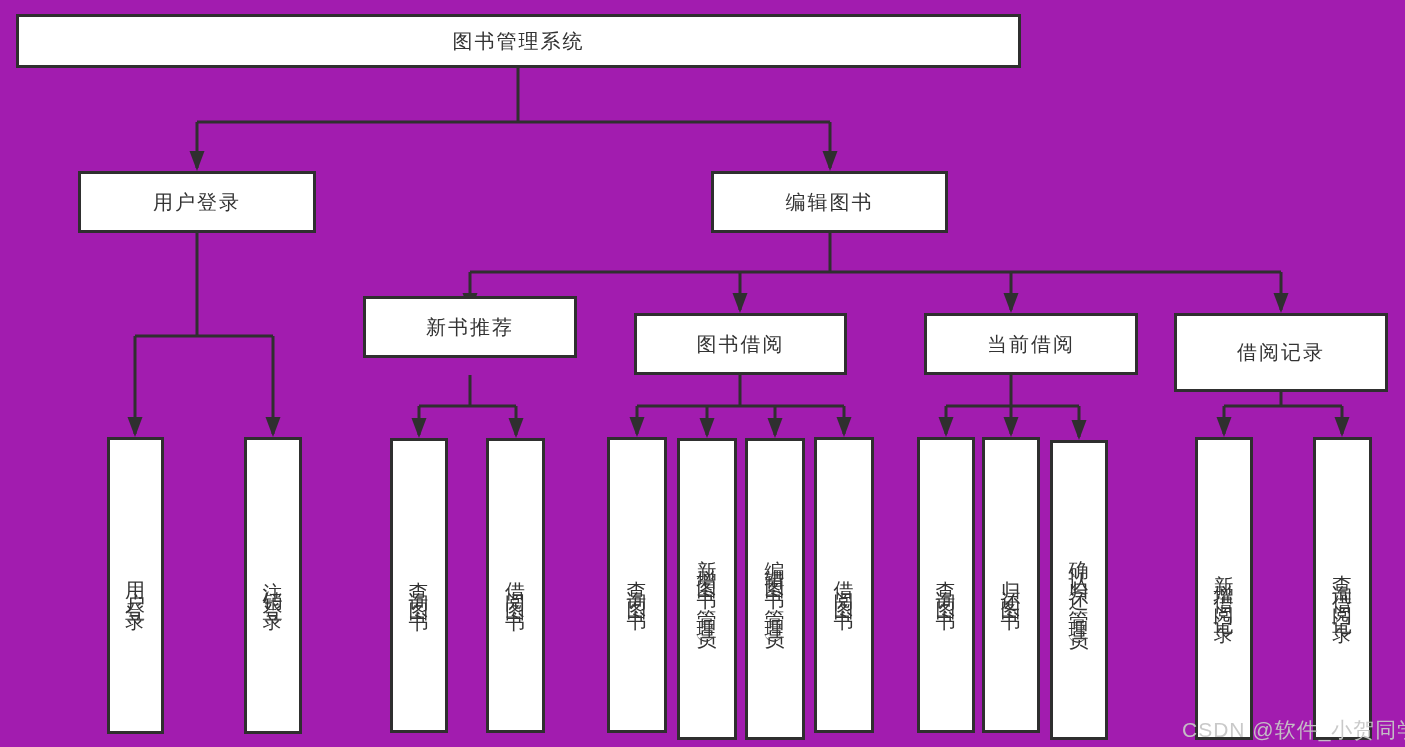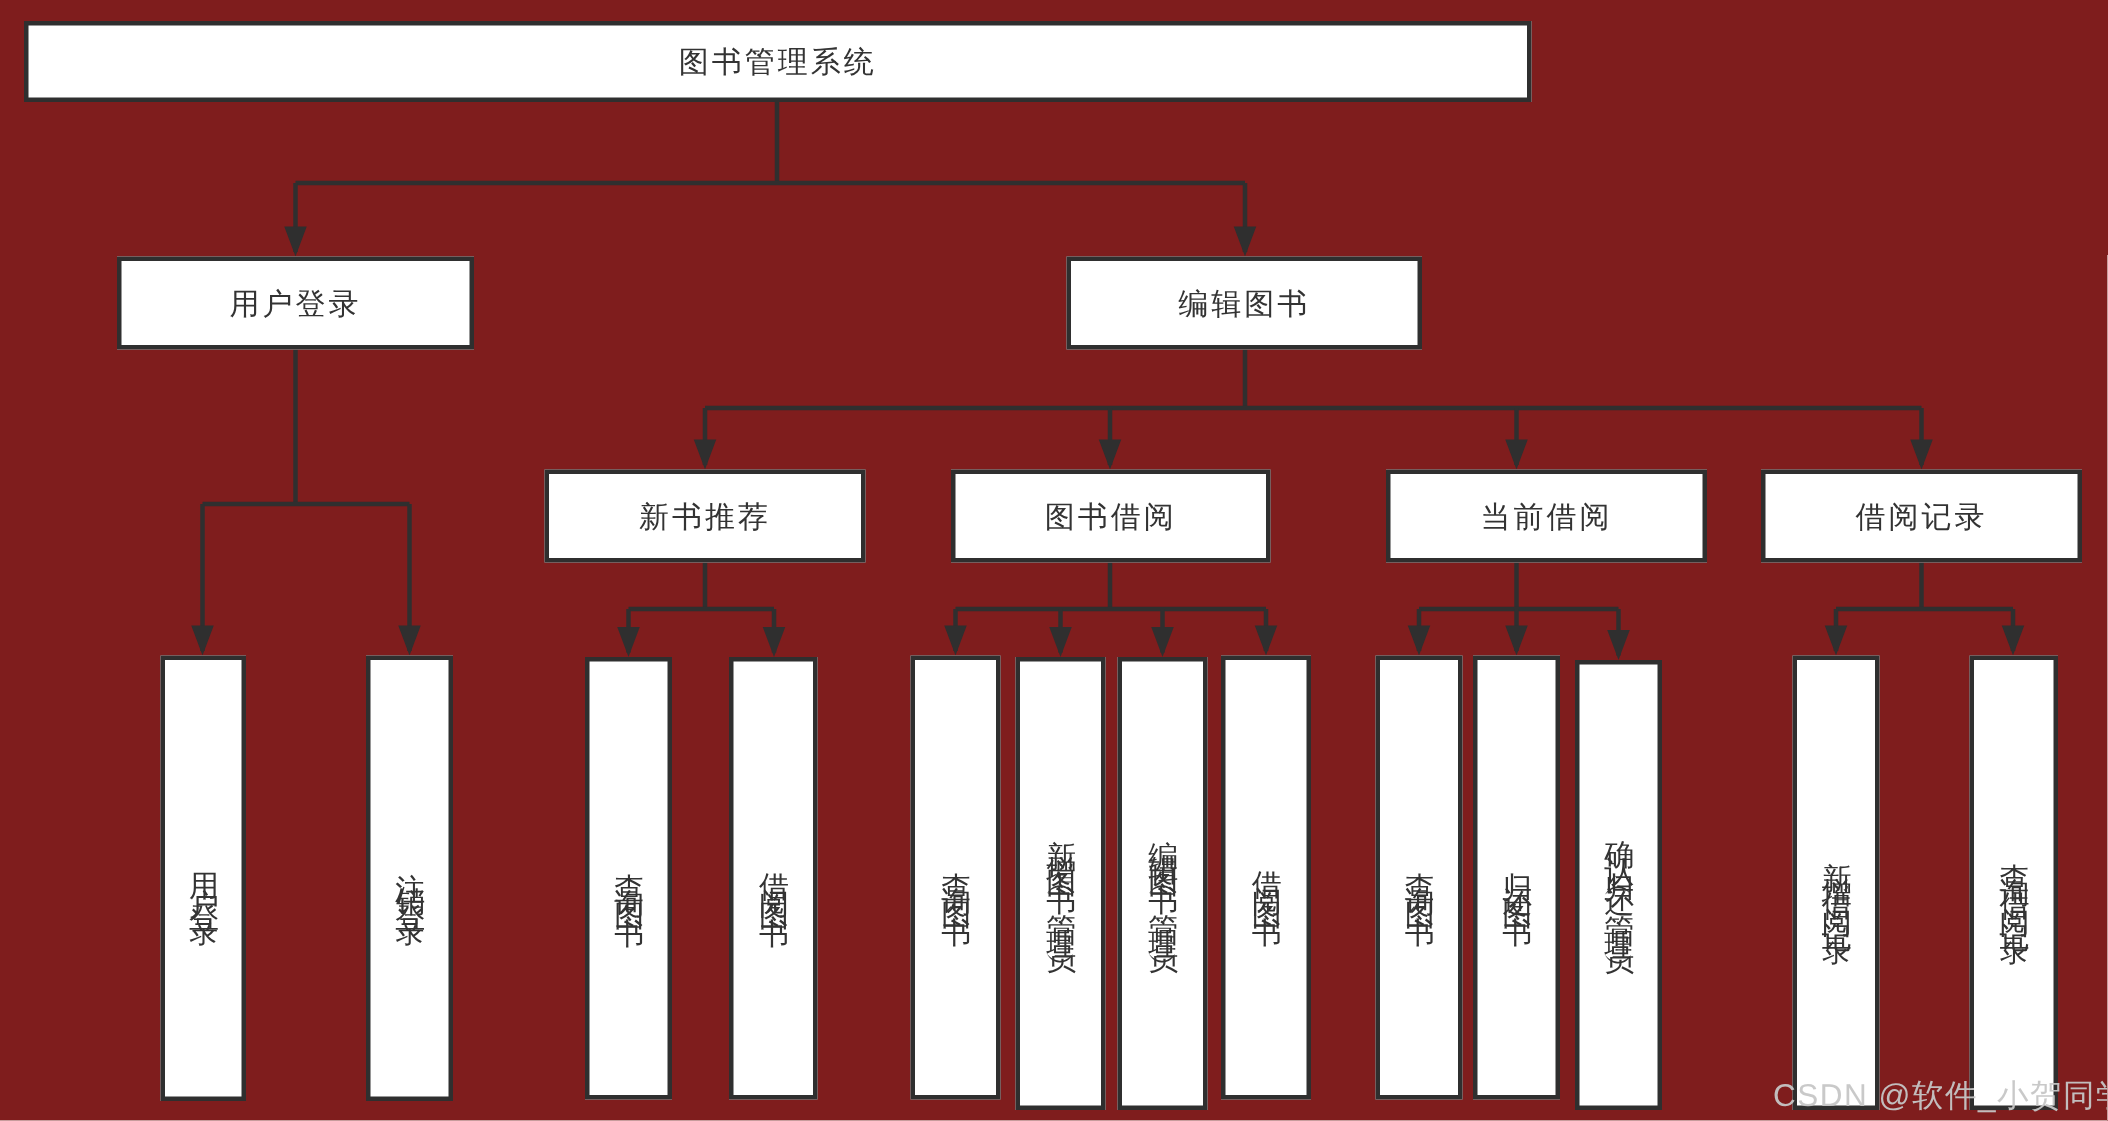--- a/index.html
+++ b/index.html
@@ -4,21 +4,21 @@
 <style>
   html, body {
     margin: 0;
     padding: 0;
     background: #ffffff;
   }
   #stage {
     position: relative;
     width: 1405px;
     height: 747px;
-    background: #7f1d1d;
+    background: #a21caf;
     font-family: "Liberation Sans", "DejaVu Sans", sans-serif;
     overflow: hidden;
   }
   #connectors {
     position: absolute;
     left: 0;
     top: 0;
     width: 1405px;
     height: 747px;
     z-index: 1;
@@ -135,24 +135,24 @@
   </svg>
 
   <div class="node hbox" style="left:16px; top:14px; width:1005px; height:54px;">图书管理系统</div>
 
   <div class="node hbox" style="left:78px; top:171px; width:238px; height:62px;">用户登录</div>
   <div class="node hbox" style="left:711px; top:171px; width:237px; height:62px;">编辑图书</div>
 
   <div class="node vbox" style="left:107px; top:437px; width:57px; height:297px;">用户登录</div>
   <div class="node vbox" style="left:244px; top:437px; width:58px; height:297px;">注销登录</div>
 
-  <div class="node hbox" style="left:363px; top:313px; width:214px; height:62px;">新书推荐</div>
+  <div class="node hbox" style="left:363px; top:296px; width:214px; height:62px;">新书推荐</div>
   <div class="node hbox" style="left:634px; top:313px; width:213px; height:62px;">图书借阅</div>
   <div class="node hbox" style="left:904px; top:313px; width:214px; height:62px;margin-left:20px;">当前借阅</div>
-  <div class="node hbox" style="left:1174px; top:313px; width:214px; height:62px;">借阅记录</div>
+  <div class="node hbox" style="left:1174px; top:313px; width:214px; height:79px;">借阅记录</div>
 
   <div class="node vbox" style="left:390px; top:438px; width:58px; height:295px;">查询图书</div>
   <div class="node vbox" style="left:486px; top:438px; width:59px; height:295px;">借阅图书</div>
 
   <div class="node vbox" style="left:607px; top:437px; width:60px; height:296px;">查询图书</div>
   <div class="node vbox" style="left:677px; top:438px; width:60px; height:302px;">新增图书（管理员）</div>
   <div class="node vbox" style="left:745px; top:438px; width:60px; height:302px;">编辑图书（管理员）</div>
   <div class="node vbox" style="left:814px; top:437px; width:60px; height:296px;">借阅图书</div>
 
   <div class="node vbox" style="left:917px; top:437px; width:58px; height:296px;">查询图书</div>

